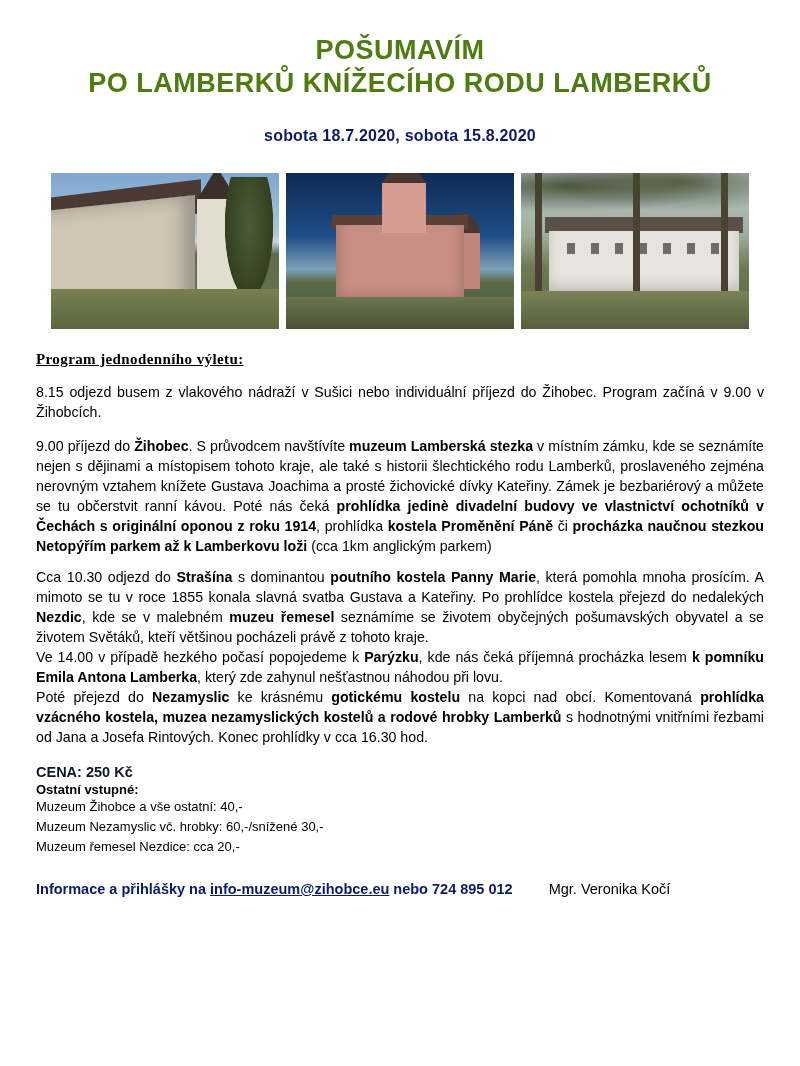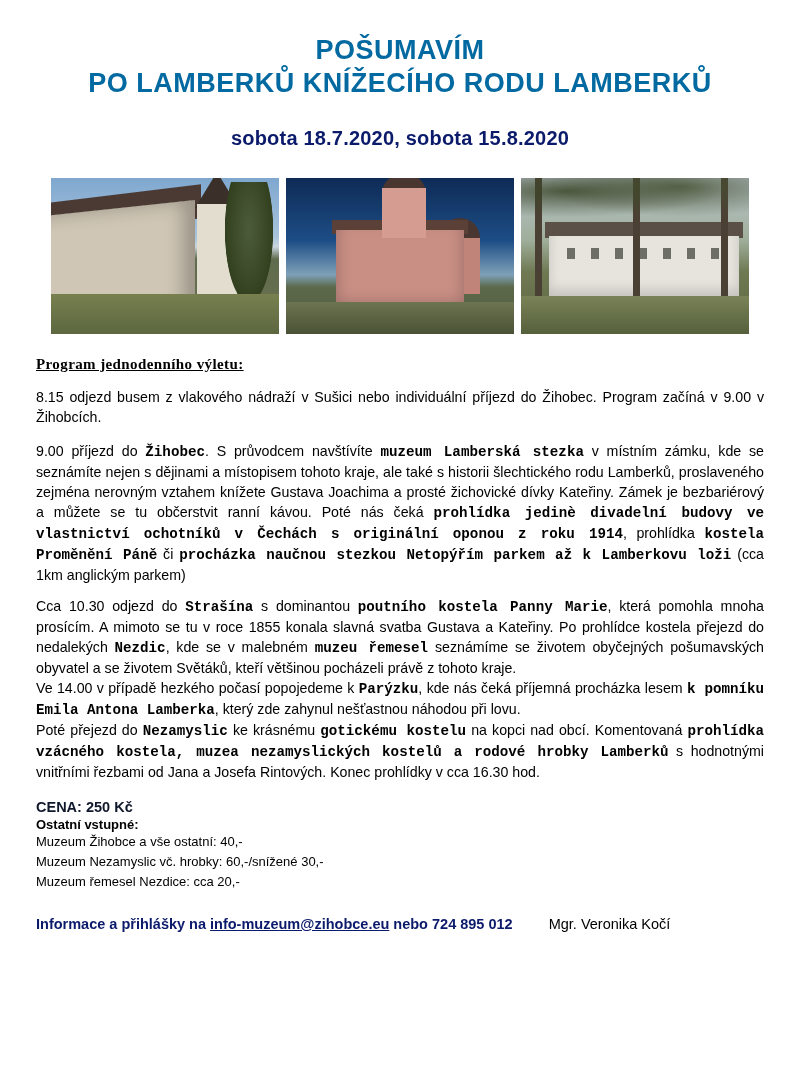--- a/index.html
+++ b/index.html
@@ -17,38 +17,38 @@
   }
   .page {
     width: 800px;
     height: 1066px;
     box-sizing: border-box;
     padding: 34px 36px 10px 36px;
     position: relative;
   }
   .title-block {
     text-align: center;
-    color: #0369a1;
+    color: #4d7c0f;
     font-weight: bold;
     letter-spacing: 0.5px;
   }
   .title-line1 {
     font-size: 27px;
     line-height: 32px;
   }
   .title-line2 {
     font-size: 27px;
     line-height: 34px;
     white-space: nowrap;
   }
   .subtitle {
     text-align: center;
     color: #0b1a6b;
     font-weight: bold;
-    font-size: 20px;
+    font-size: 16px;
     margin-top: 27px;
     letter-spacing: 0.2px;
   }
   .photo-strip {
     display: flex;
     justify-content: center;
     gap: 7px;
     margin-top: 28px;
   }
   .photo {
@@ -219,21 +219,21 @@
     line-height: 20px;
     text-align: justify;
     margin-top: 14px;
   }
   .body-text.tight {
     margin-top: 11px;
   }
   .body-text.run {
     margin-top: 0;
   }
-  .b { font-weight: bold; font-family: Liberation Mono, monospace; }
+  .b { font-weight: bold; }
 
   .price {
     margin-top: 17px;
     color: #0f172a;
     font-weight: bold;
     font-size: 14.5px;
   }
   .extra-label {
     font-weight: bold;
     font-size: 13px;

